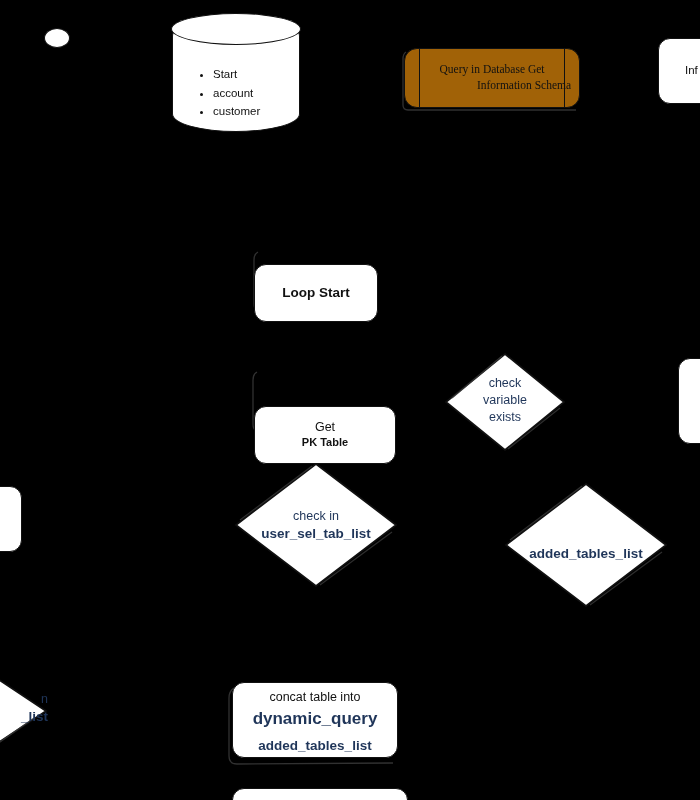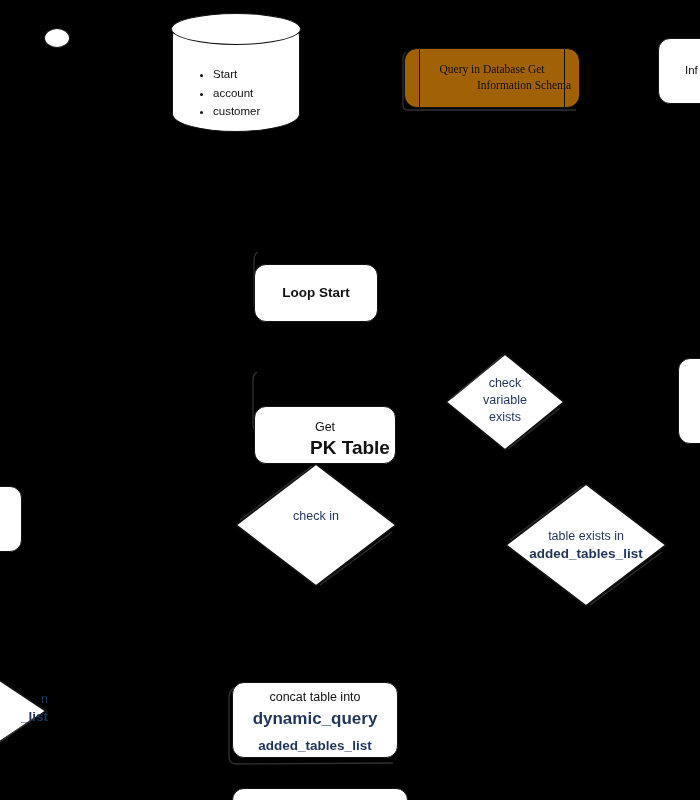--- a/index.html
+++ b/index.html
@@ -139,21 +139,21 @@
 <div class="node rbox" style="left:658px; top:38px; width:70px; height:66px;">
   <div class="label t-black reg" style="top:24px; text-align:left; padding-left:26px; font-size:11.5px;">Inf</div>
 </div>
 
 <div class="node rbox" style="left:254px; top:264px; width:124px; height:58px;">
   <div class="label t-black bold" style="top:20px; font-size:13.5px;">Loop Start</div>
 </div>
 
 <div class="node rbox" style="left:254px; top:370px; width:142px; height:58px;margin-top:36px;">
   <div class="label t-black reg" style="top:13px; font-size:12.5px;">Get</div>
-  <div class="label t-black bold" style="top:29px; font-size:19px;padding-left:25px;">PK Table</div>
+  <div class="label t-black bold" style="top:29px; font-size:11px;">PK Table</div>
 </div>
 
 <div class="diamond-wrap" style="left:444px; top:352px; width:122px; height:100px;">
   <svg class="diamond" viewBox="0 0 122 100">
     <polygon points="61,2 120,50 61,98 2,50" fill="#ffffff" stroke="#111111" stroke-width="1.7"></polygon>
     <path d="M8 46 L58 4" fill="none" stroke="#3a3a3a" stroke-width="1.2" opacity=".8"></path>
     <path d="M116 56 L64 97" fill="none" stroke="#3a3a3a" stroke-width="1.2" opacity=".8"></path>
   </svg>
   <div class="label t-navy reg" style="top:24px; font-size:12.5px;">check</div>
   <div class="label t-navy reg" style="top:41px; font-size:12.5px;">variable</div>
@@ -164,29 +164,29 @@
   <div class="label t-black reg" style="top:34px; font-size:11.5px;"></div>
 </div>
 
 <div class="diamond-wrap" style="left:234px; top:462px; width:164px; height:126px;">
   <svg class="diamond" viewBox="0 0 164 126">
     <polygon points="82,2 162,63 82,124 2,63" fill="#ffffff" stroke="#111111" stroke-width="1.7"></polygon>
     <path d="M6 58 L78 4" fill="none" stroke="#3a3a3a" stroke-width="1.2" opacity=".8"></path>
     <path d="M158 70 L86 123" fill="none" stroke="#3a3a3a" stroke-width="1.2" opacity=".8"></path>
   </svg>
   <div class="label t-navy reg" style="top:47px; font-size:12.5px;">check in</div>
+  <div class="label t-navy bold" style="top:64px; font-size:13.5px;">user_sel_tab_list</div>
 </div>
 
 <div class="diamond-wrap" style="left:504px; top:482px; width:164px; height:126px;">
   <svg class="diamond" viewBox="0 0 164 126">
     <polygon points="82,2 162,63 82,124 2,63" fill="#ffffff" stroke="#111111" stroke-width="1.7"></polygon>
     <path d="M6 58 L78 4" fill="none" stroke="#3a3a3a" stroke-width="1.2" opacity=".8"></path>
     <path d="M158 70 L86 123" fill="none" stroke="#3a3a3a" stroke-width="1.2" opacity=".8"></path>
   </svg>
-  <div class="label t-navy reg" style="top:47px; font-size:12.5px;">table exists in</div>
   <div class="label t-navy bold" style="top:64px; font-size:13.5px;">added_tables_list</div>
 </div>
 
 <div class="node rbox" style="left:-48px; top:486px; width:70px; height:66px;">
   <div class="label t-black reg" style="top:24px; font-size:11.5px;"></div>
 </div>
 
 <div class="diamond-wrap" style="left:-116px; top:656px; width:164px; height:110px;">
   <svg class="diamond" viewBox="0 0 164 110">
     <polygon points="82,2 162,55 82,108 2,55" fill="#ffffff" stroke="#111111" stroke-width="1.7"></polygon>

